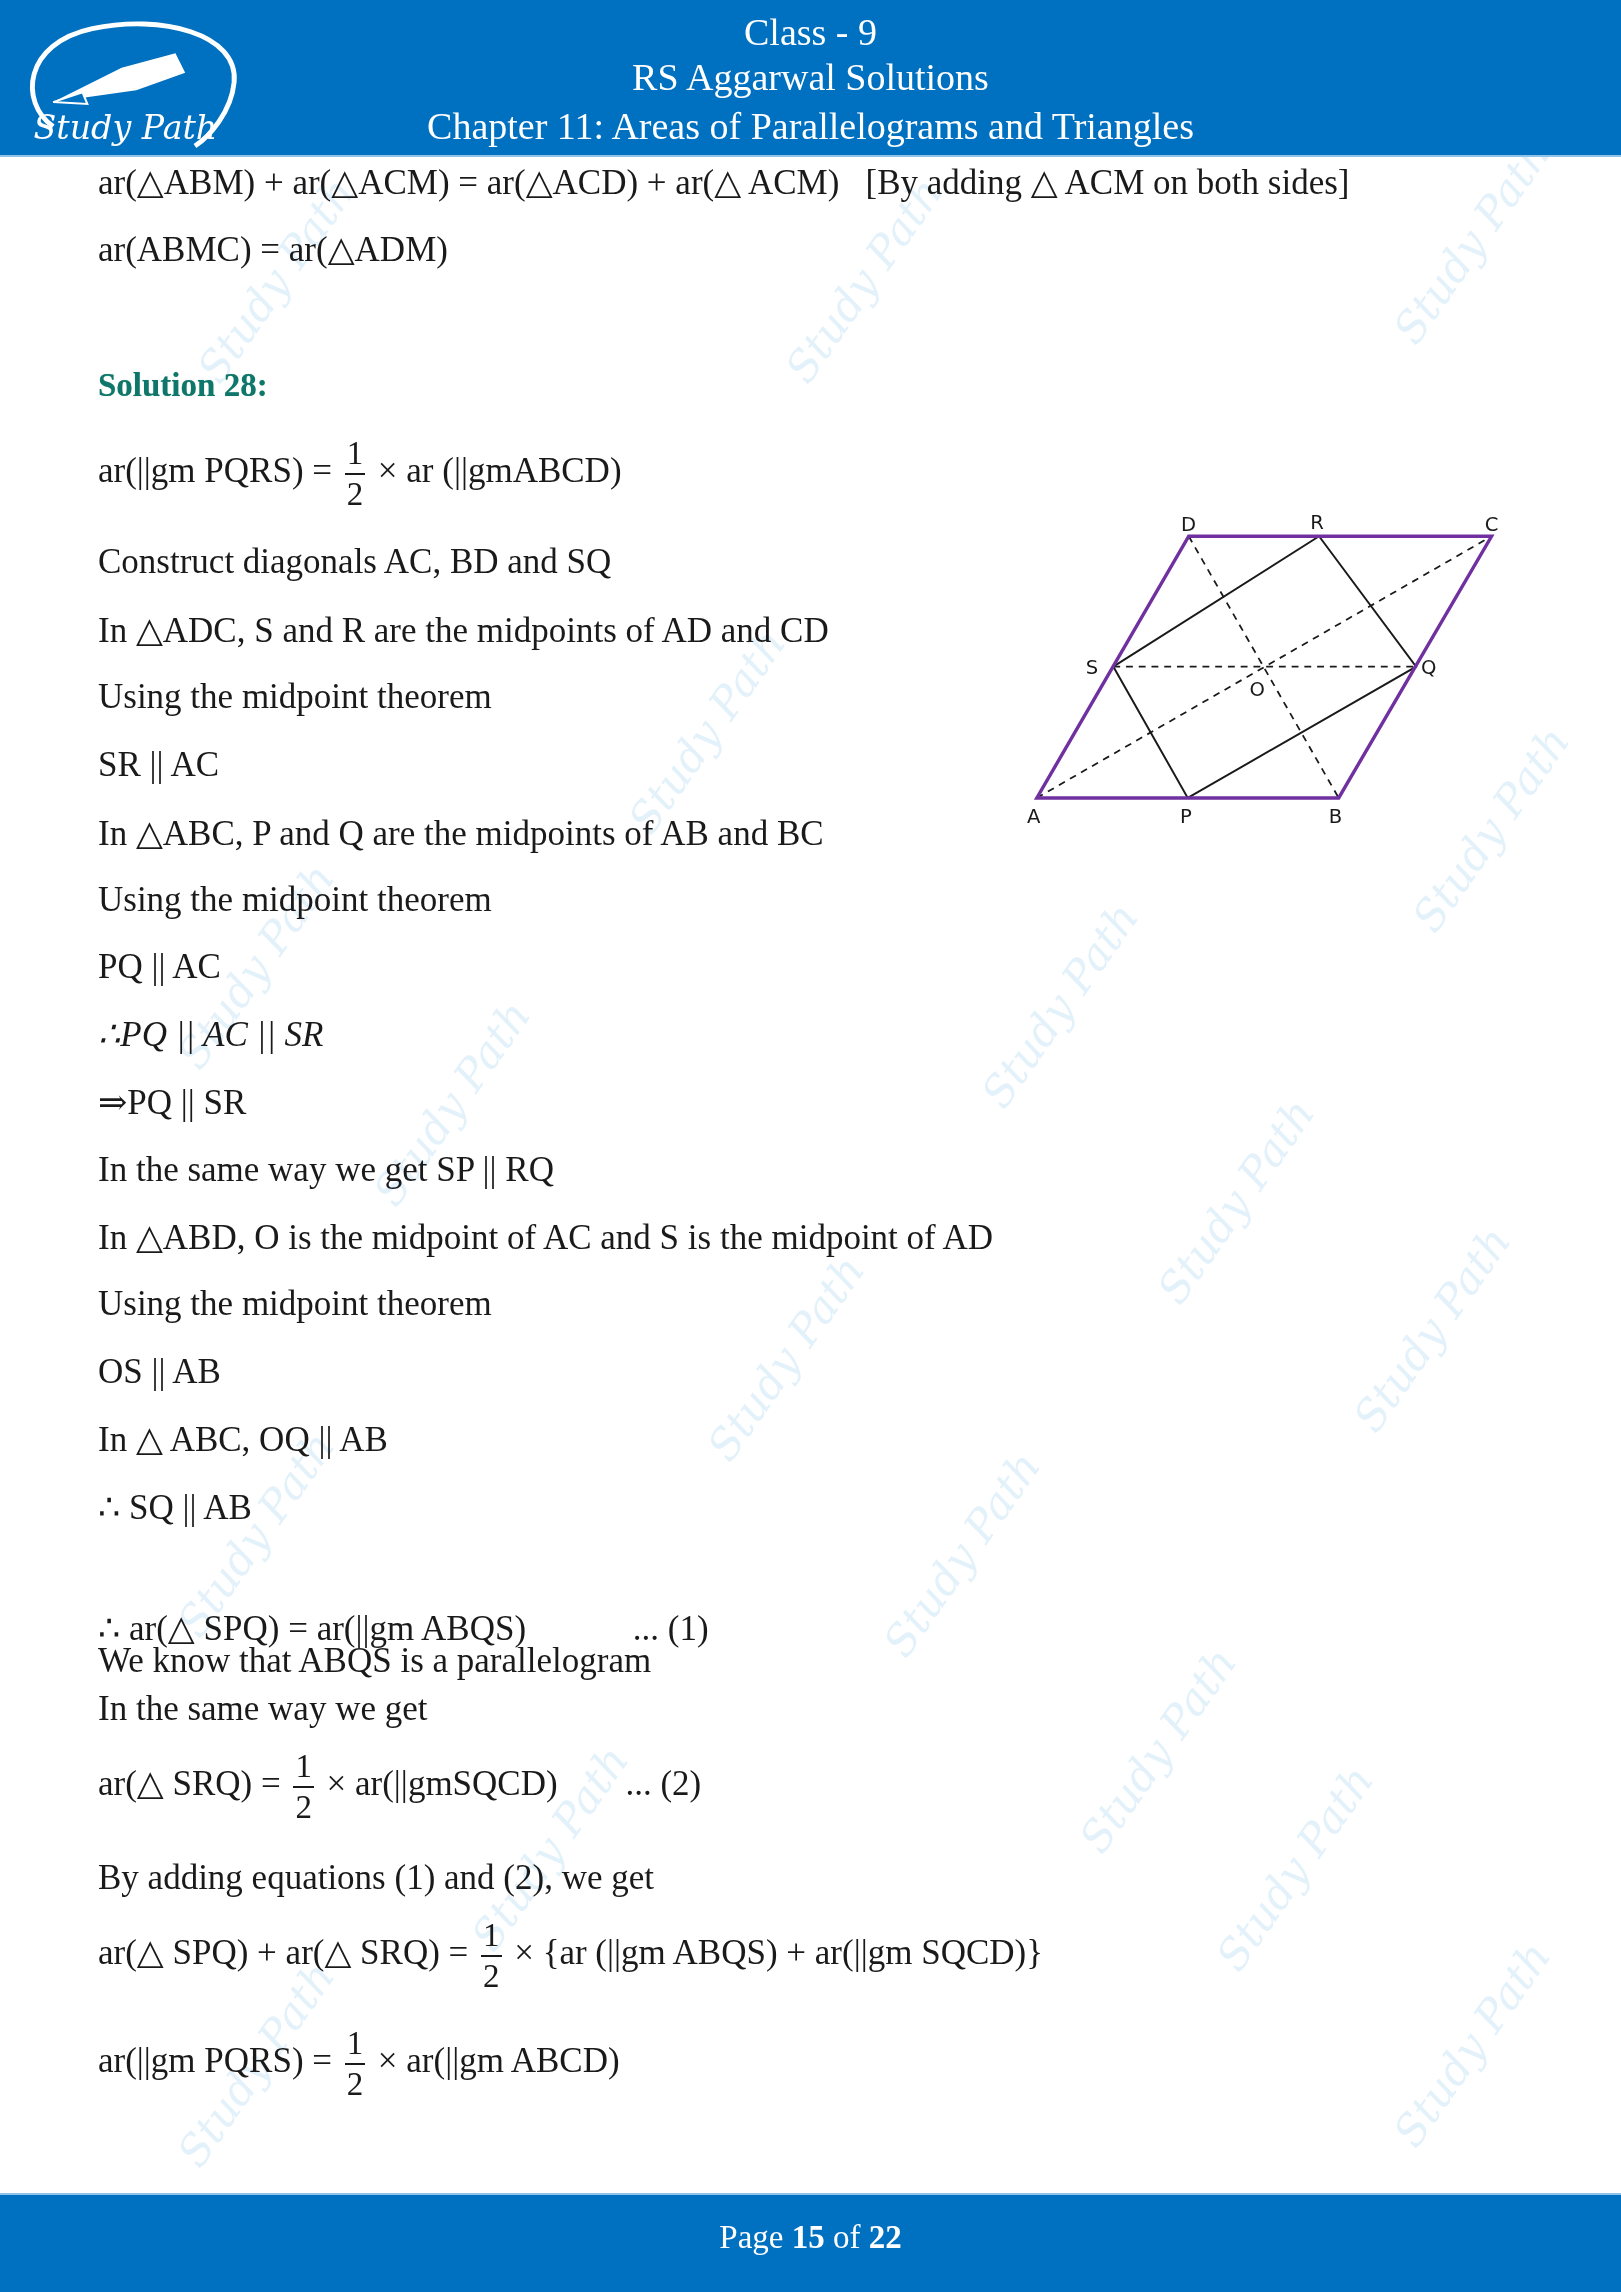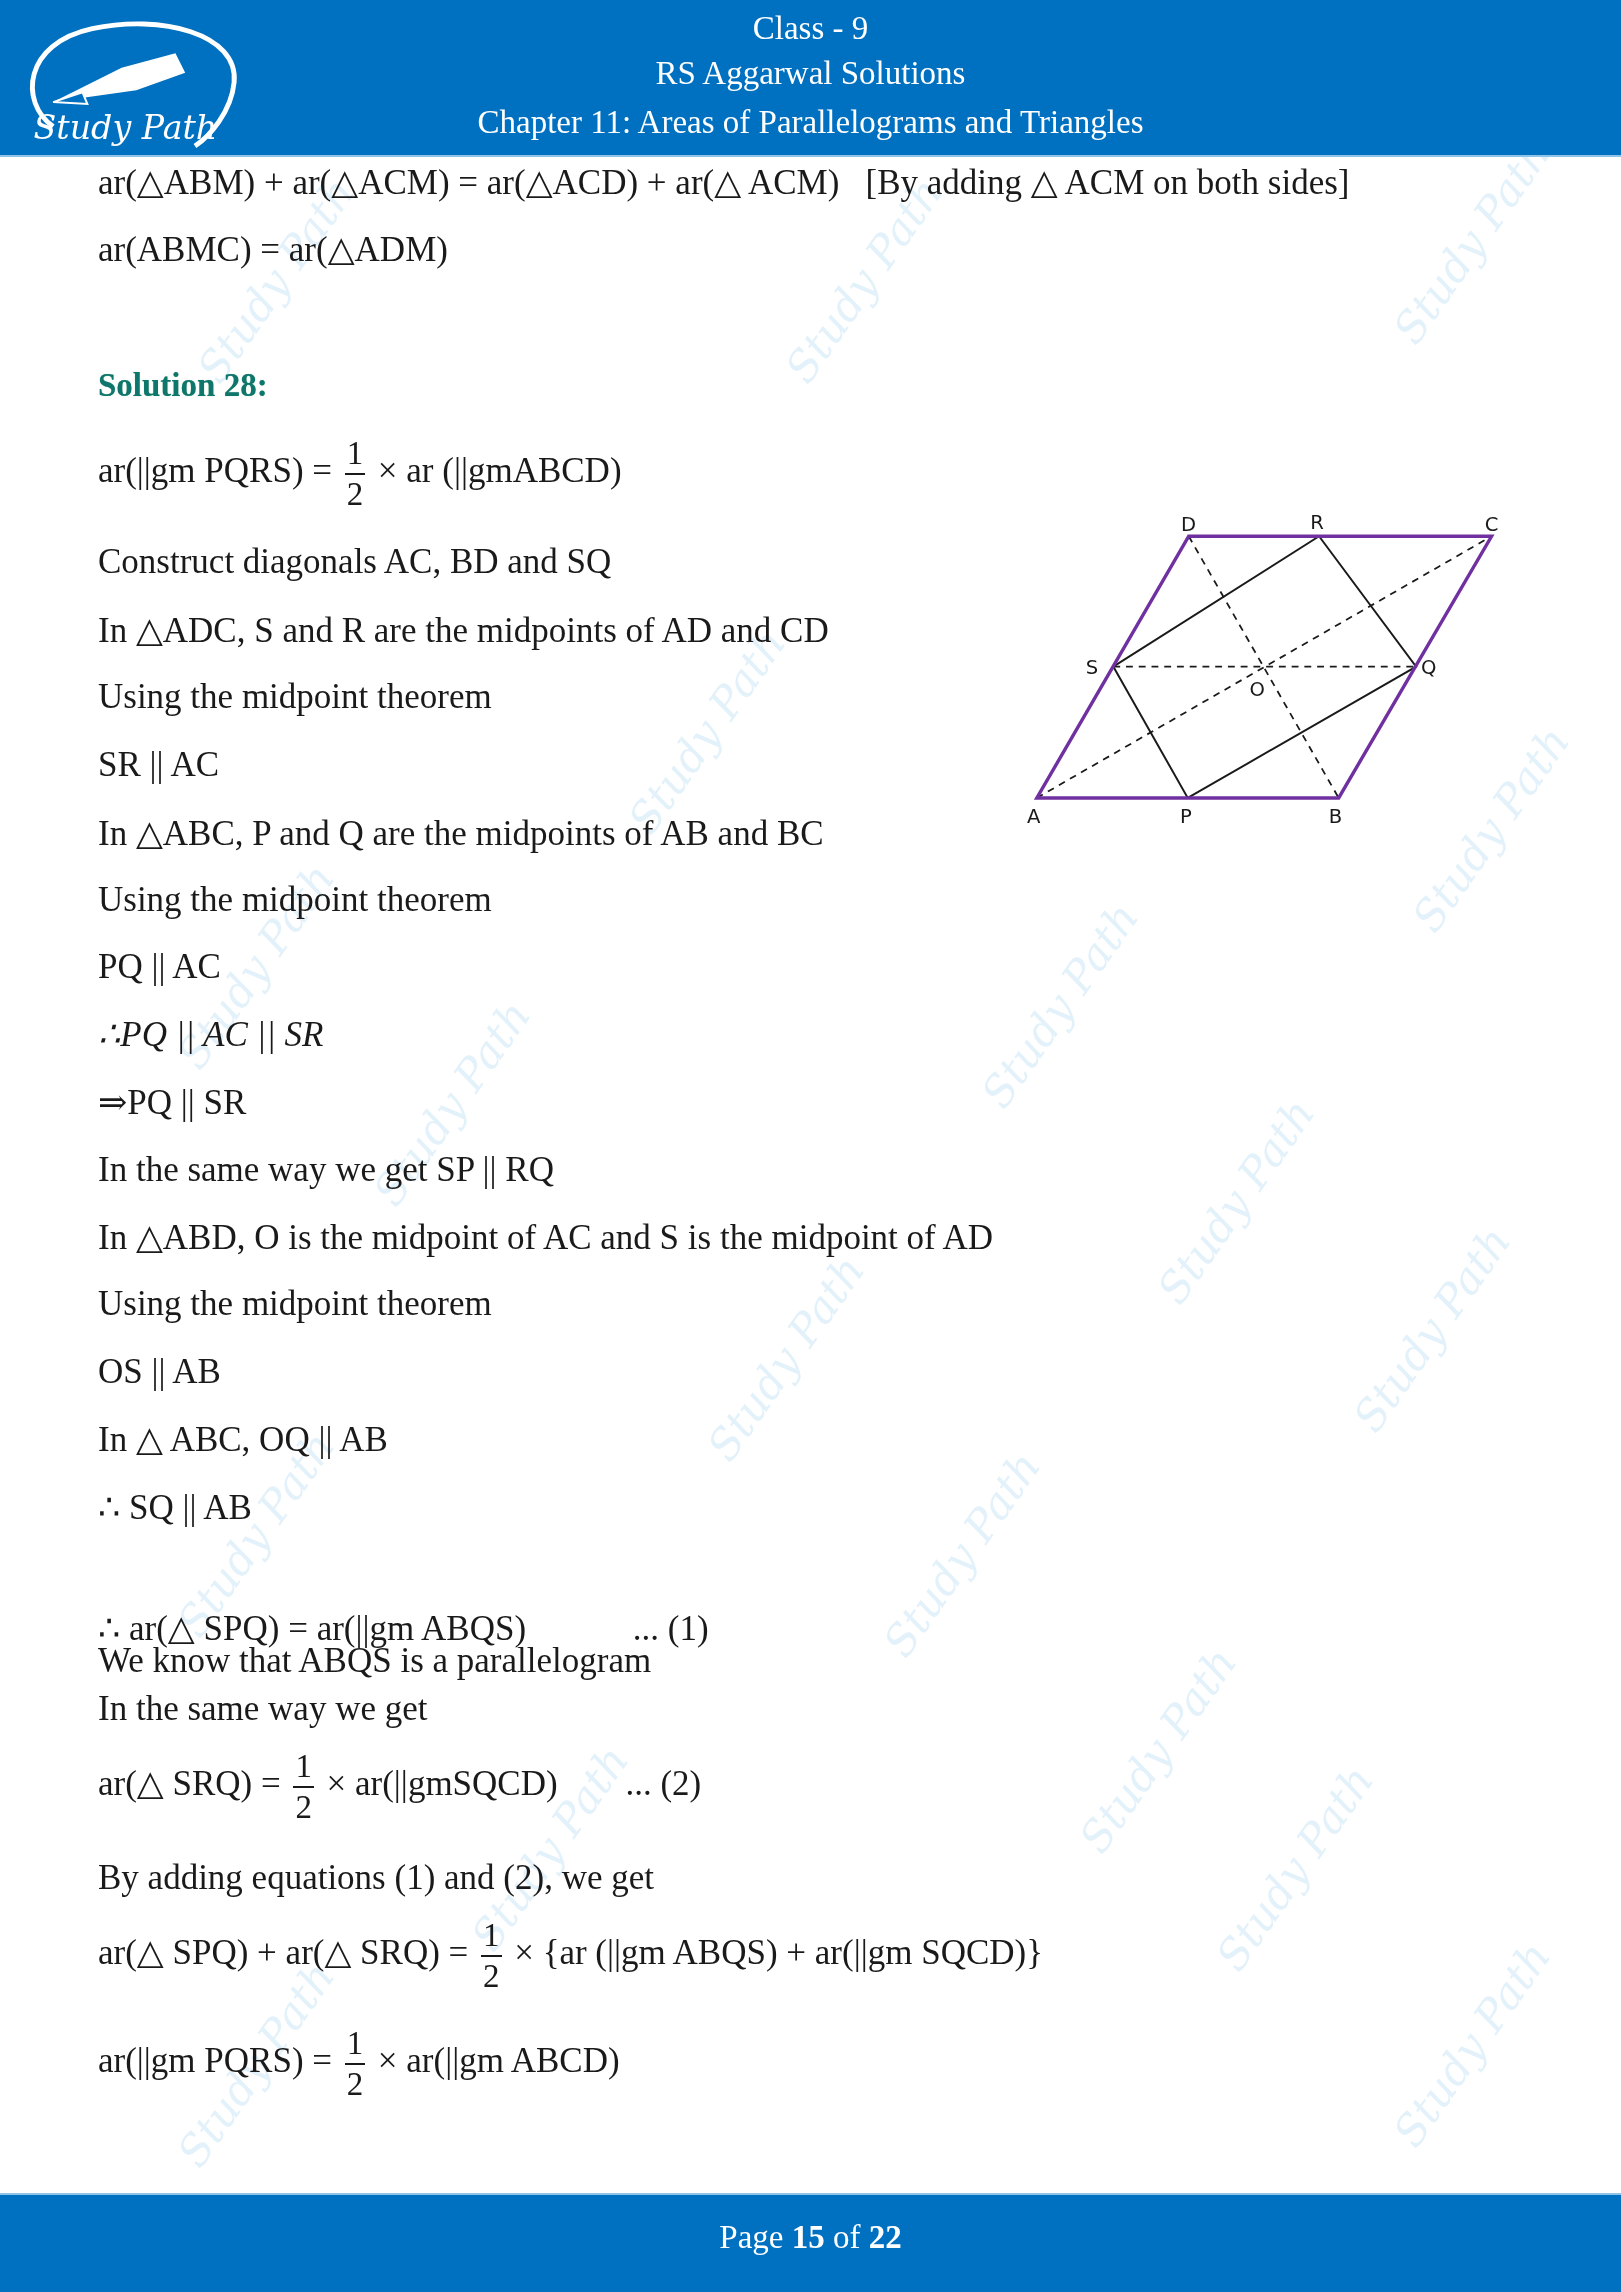--- a/index.html
+++ b/index.html
@@ -2,21 +2,21 @@
 <html><head>
 <meta charset="utf-8">
 <style>
   html, body { margin:0; padding:0; }
   body { width:1621px; height:2293px; position:relative; background:#ffffff; overflow:hidden;
          font-family:"Liberation Serif", "DejaVu Serif", serif; color:#1a1a1a; }
   .header { position:absolute; left:0; top:0; width:1621px; height:157px; background:#0070c0;
             border-bottom:2.9px solid #8fc3e8; box-sizing:border-box; }
   .logo { position:absolute; left:13.7px; top:13.7px; width:225px; height:137px; }
   .hdr-line { position:absolute; left:0; width:1621px; text-align:center; color:#ffffff;
-              font-family:"Liberation Serif", serif; font-size:33px; }
+              font-family:"Liberation Serif", serif; font-size:38px; }
   .hdr-l1 { top:9.8px; left:0px; width:1621px; }
   .hdr-l2 { top:55px; }
   .hdr-l3 { top:104px; }
   .footer { position:absolute; left:0; top:2193px; width:1621px; height:100px; background:#0070c0;
             border-top:2.9px solid #8fc3e8; box-sizing:border-box; text-align:center; color:#ffffff;
             font-size:33px; line-height:84px; }
   .footer .num { font-weight:bold; }
   .line { position:absolute; left:98px; font-size:35px; white-space:nowrap; }
   .sol { color:#0f766e; font-weight:bold; font-size:33px; text-shadow:0 0 1px #9ccc9c; }
   .frac { display:inline-block; vertical-align:middle; text-align:center; margin:0 3.9px; line-height:1; }

